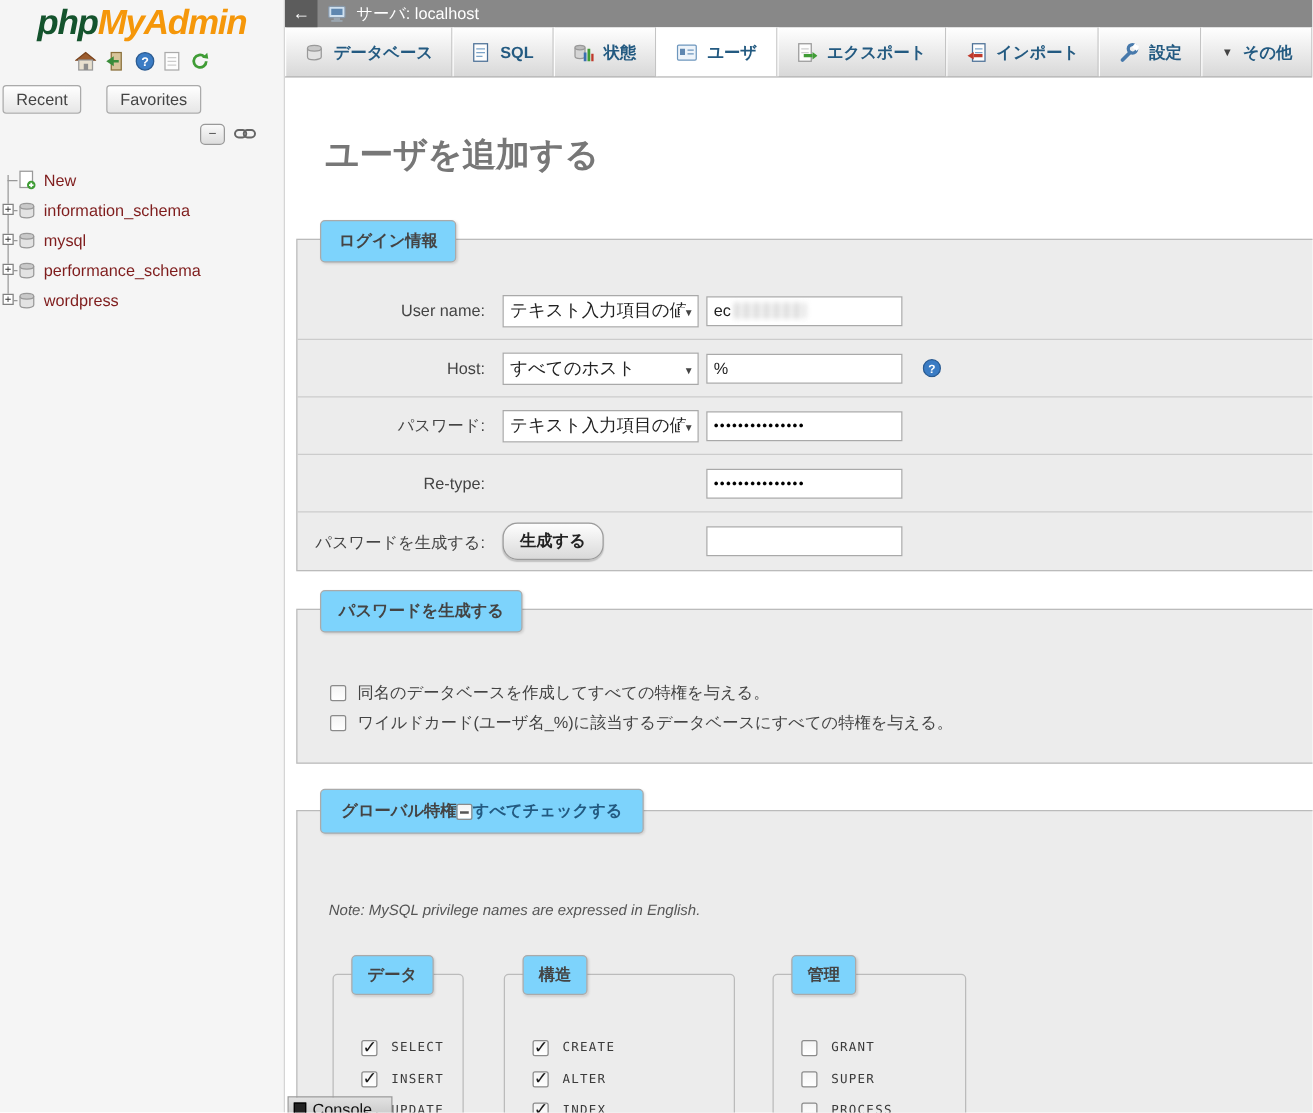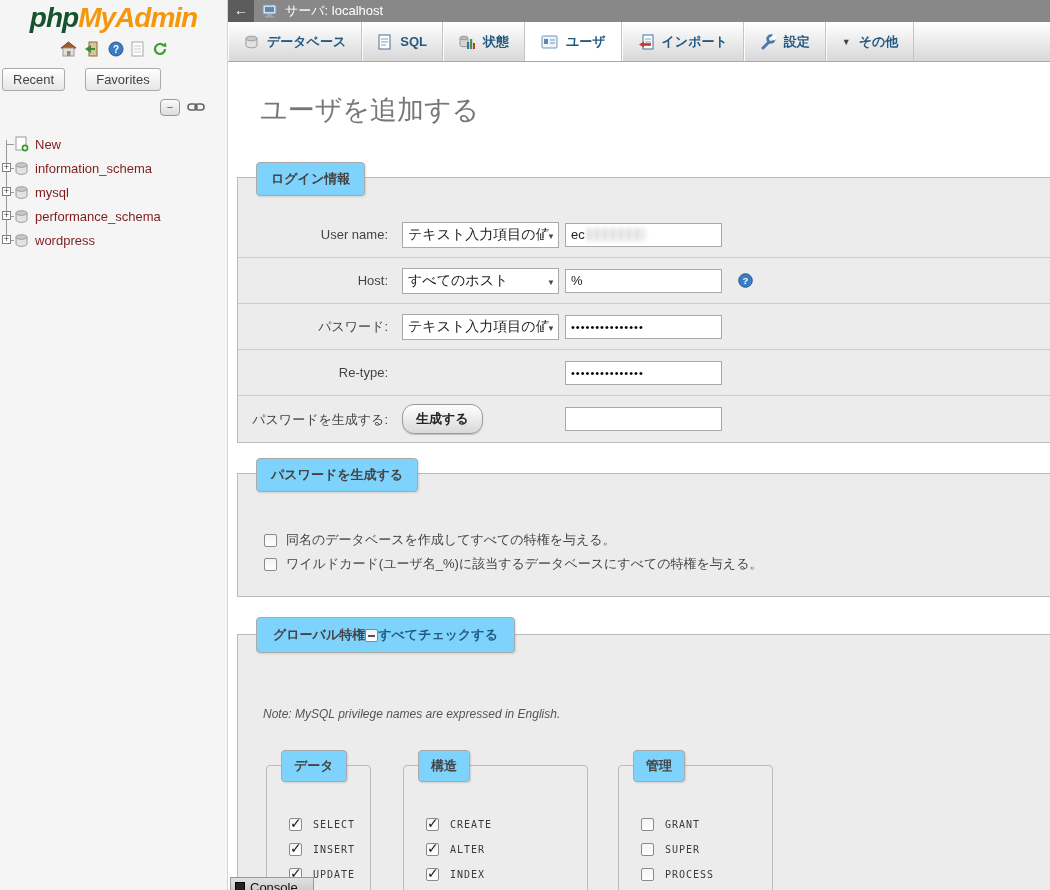--- a/index.html
+++ b/index.html
@@ -40,21 +40,21 @@
   
   .tabstrip { position:absolute; left:0; top:22px; right:0; height:40px;
     background:linear-gradient(#ffffff,#d8d8d8); border-bottom:1px solid #a9a9a9; display:flex; }
   .tab { display:flex; align-items:center; gap:8px; padding:0 15px; font-weight:bold; color:#235a81;
     border-right:1px solid #c4c4c4; border-left:1px solid rgba(255,255,255,.9); cursor:pointer; white-space:nowrap; }
   .tab.active { background:#fff; }
   .tab .ticon { display:inline-flex; }
   .tab .tmore-arrow { font-size:9px; color:#444; }
   
   .content { position:absolute; left:0; top:62px; right:0; bottom:0; padding-left:9px; }
-  h1.pagetitle { font-size:27px; font-weight:normal; color:#777; margin:30px 0 0 23px; line-height:36px; }
+  h1.pagetitle { font-size:27px; font-weight:bold; color:#777; margin:44px 0 0 23px; line-height:36px; }
   .fieldset { border:1px solid #bbb; background:#ececec; margin-right:-8px; }
   .legendbox { display:inline-block; position:relative; top:-16px; left:18px; background:#7dd3fc;
     border:1px solid #aaa; border-radius:4px; padding:7px 14px; font-weight:bold; color:#444;
     box-shadow:1px 1px 2px rgba(0,0,0,.12); white-space:nowrap; }
   
   .fs-login { margin-top:49px; }
   .frow { display:flex; align-items:center; min-height:46px; border-bottom:1px solid #ccc; padding-left:10px; }
   .frow:last-child { border-bottom:none; }
   .flabel { width:140px; text-align:right; margin-right:14px; color:#444; line-height:17px; }
   .slot1 { width:157px; margin-right:6px; }
@@ -269,20 +269,32 @@
             <rect x="3" y="4" width="4" height="5" fill="#5f87b0"></rect>
             <line x1="9" y1="5" x2="14" y2="5" stroke="#6d96bd"></line>
             <line x1="9" y1="8" x2="14" y2="8" stroke="#6d96bd"></line>
           </svg>
         </span>
       <span>ユーザ</span>
     </div>
     <div class="tab">
       <span class="ticon">
           <svg width="16" height="16">
+            <rect x="1" y="1" width="10" height="14" fill="#fdfdfd" stroke="#999"></rect>
+            <line x1="3" y1="5" x2="9" y2="5" stroke="#ccc"></line>
+            <line x1="3" y1="8" x2="9" y2="8" stroke="#ccc"></line>
+            <rect x="5" y="9.2" width="7" height="2.6" fill="#3f9c35"></rect>
+            <polygon points="12,7.5 16,10.5 12,13.5" fill="#3f9c35"></polygon>
+          </svg>
+        </span>
+      <span>エクスポート</span>
+    </div>
+    <div class="tab">
+      <span class="ticon">
+          <svg width="16" height="16">
             <rect x="5" y="1" width="10" height="14" fill="#fdfdfd" stroke="#4a6f96"></rect>
             <line x1="7" y1="5" x2="13" y2="5" stroke="#7ba3c8"></line>
             <line x1="7" y1="8" x2="13" y2="8" stroke="#7ba3c8"></line>
             <rect x="6" y="9.2" width="7" height="2.6" fill="#c0392b"></rect>
             <polygon points="6,7.5 1,10.5 6,13.5" fill="#c0392b"></polygon>
           </svg>
         </span>
       <span>インポート</span>
     </div>
     <div class="tab">

